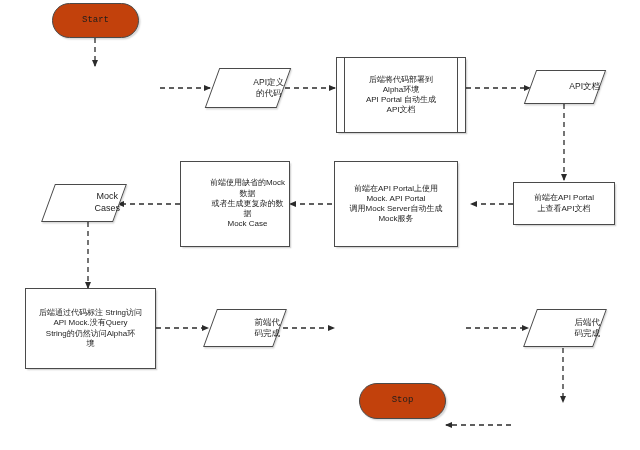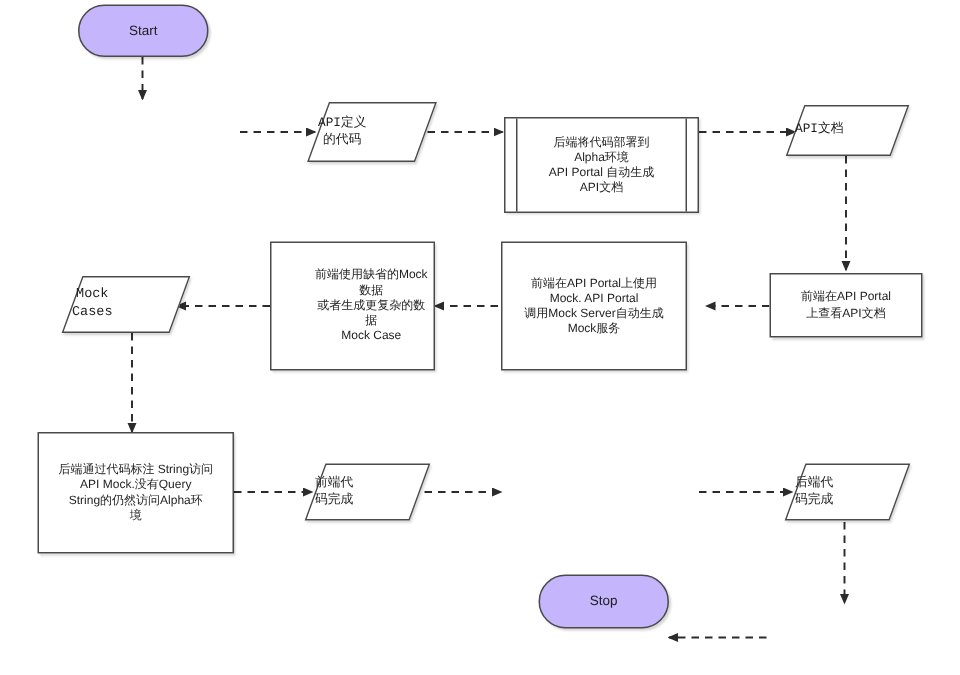--- a/index.html
+++ b/index.html
@@ -11,23 +11,24 @@
   }
   #canvas{position:relative;width:640px;height:450px;}
   svg#wires{position:absolute;left:0;top:0;width:640px;height:450px;pointer-events:none;}
 
   .node{position:absolute;box-sizing:border-box;display:flex;align-items:center;
         justify-content:center;text-align:center;color:#1d1d1d;z-index:2;}
   .node .lbl{display:block;line-height:1.28;white-space:pre-line;padding:0 3px;}
 
   
   .terminator{
-    border:1px solid #4a4a4a;border-radius:999px;background:#c4b5fd;
+    border:1px solid #4a4a4a;border-radius:999px;background:#c2410c;
     box-shadow:1.5px 1.5px 1.5px rgba(0,0,0,.16);
     font-size:9.5px;
+    font-family:Liberation Mono, monospace;
   }
   
   .process{
     border:1px solid #4a4a4a;background:#fff;
     box-shadow:1.5px 1.5px 1.5px rgba(0,0,0,.16);
     font-size:8px;
   }
   
   .predef{
     border:1px solid #4a4a4a;background:#fff;
@@ -35,22 +36,22 @@
     font-size:8px;position:absolute;
   }
   .predef::before,.predef::after{
     content:"";position:absolute;top:0;bottom:0;width:0;border-left:1px solid #4a4a4a;
   }
   .predef::before{left:7px;}
   .predef::after{right:7px;}
 
   
   .data{
-    position:absolute;display:flex;align-items:center;justify-content:flex-start;
-    text-align:center;font-size:8.5px;color:#1d1d1d;z-index:2;font-family:Liberation Mono, monospace;
+    position:absolute;display:flex;align-items:center;justify-content:flex-end;
+    text-align:center;font-size:8.5px;color:#1d1d1d;z-index:2;
   }
   .data .skew{
     position:absolute;left:0;top:0;right:0;bottom:0;
     border:1px solid #4a4a4a;background:#fff;
     transform:skewX(-20deg);
     box-shadow:1.5px 1.5px 1.5px rgba(0,0,0,.16);
   }
   .data .lbl{position:relative;z-index:1;line-height:1.3;white-space:pre-line;}
   .en{font-size:9px;}
 </style>
@@ -101,21 +102,21 @@
     <span class="lbl en">Start</span>
   </div>
 
 
   <div class="data" style="left:212px;top:68px;width:72px;height:40px;">
     <span class="skew"></span>
     <span class="lbl">API定义
 的代码</span>
   </div>
 
-  <div class="node predef" style="left:336px;top:57px;width:130px;height:64px;margin-top:21px;">
+  <div class="node predef" style="left:336px;top:57px;width:130px;height:76px;">
     <span class="lbl">后端将代码部署到
 Alpha环境
 API Portal 自动生成
 API文档</span>
   </div>
 
   <div class="data" style="left:530px;top:70px;width:70px;height:34px;">
     <span class="skew"></span>
     <span class="lbl">API文档</span>
   </div>

